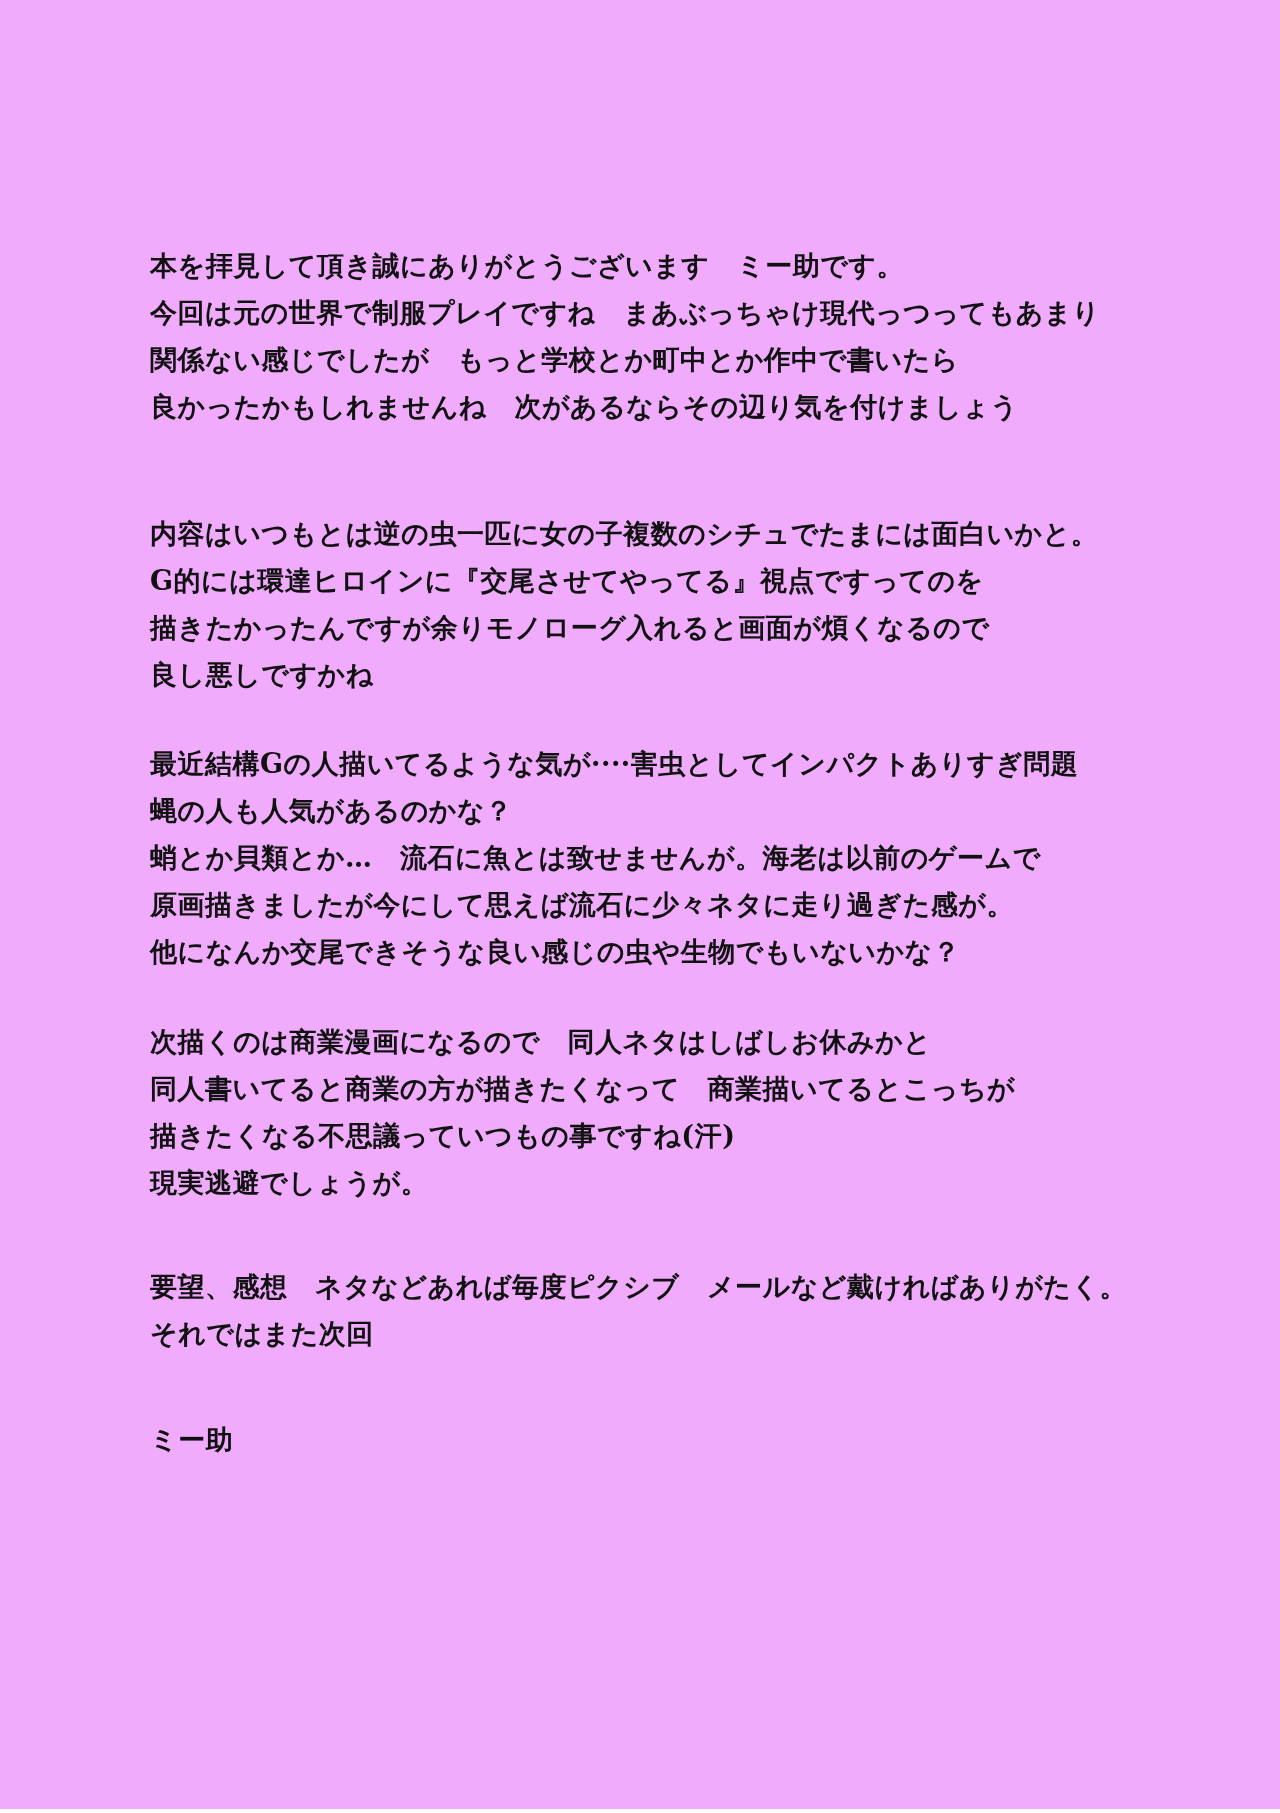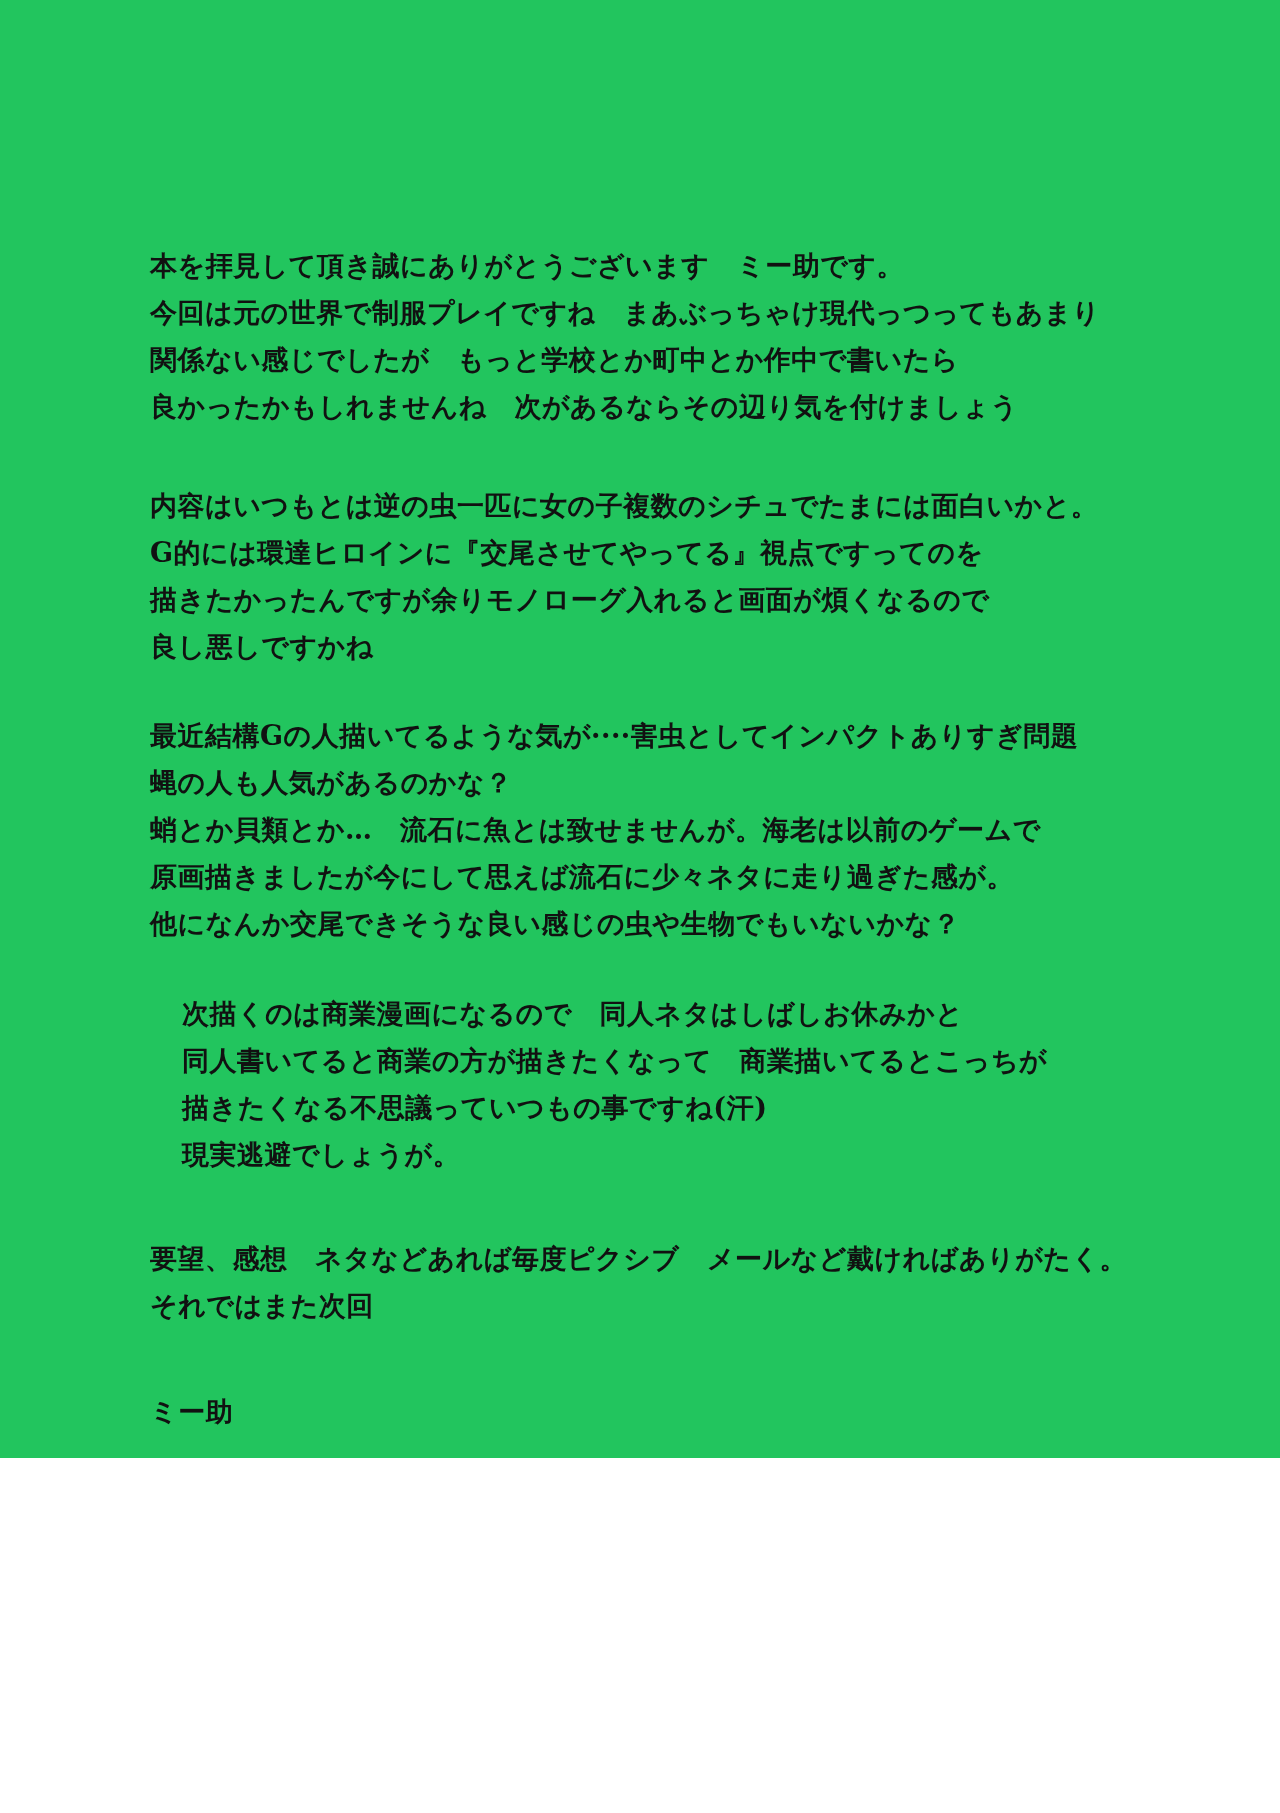--- a/index.html
+++ b/index.html
@@ -3,22 +3,22 @@
 <meta charset="utf-8">
 <style>
   html, body {
     margin: 0;
     padding: 0;
     background: #ffffff;
   }
   .page {
     position: relative;
     width: 1280px;
-    height: 1458px;
-    background: #22c55e;
+    height: 1809px;
+    background: #f0abfc;
     overflow: hidden;
     font-family: "DejaVu Serif", "Liberation Serif", serif;
   }
   .content {
     position: absolute;
     left: 150px;
     top: 242px;
     width: 990px;
     color: #111111;
   }
@@ -27,23 +27,23 @@
     padding: 0;
   }
   .text-line {
     font-size: 27px;
     line-height: 47px;
     font-weight: 700;
     color: #111111;
     letter-spacing: 0.5px;
     white-space: nowrap;
   }
-  .para-2 { margin-top: 52px; }
+  .para-2 { margin-top: 80px; }
   .para-3 { margin-top: 42px; }
-  .para-4 { margin-top: 43px; margin-left: 32px; }
+  .para-4 { margin-top: 43px; }
   .para-5 { margin-top: 57px; }
   .signature-block { margin-top: 62px; font-family: Liberation Mono, monospace; }
 </style>
 </head>
 <body>
 
 <div class="page">
   <div class="content">
 
     <div class="para para-1">

